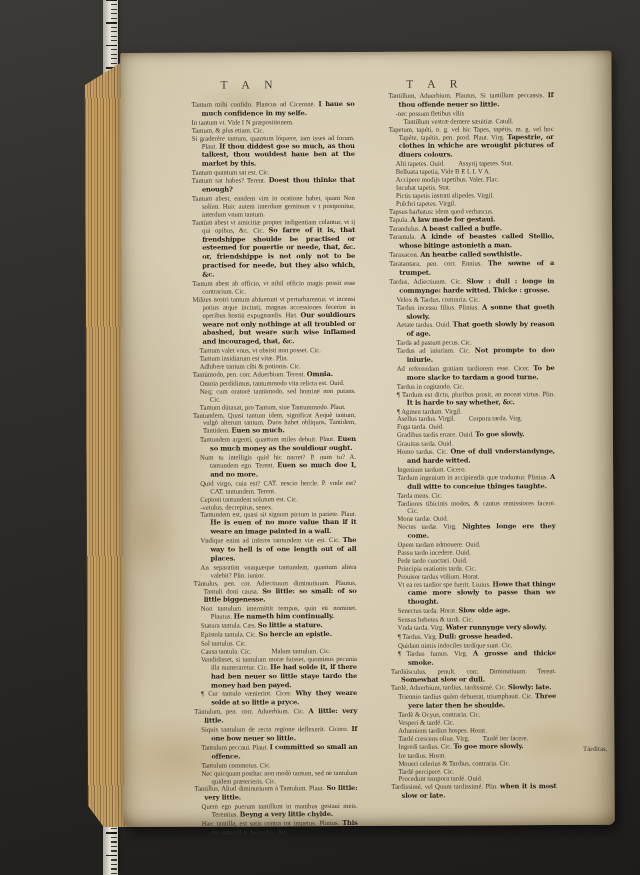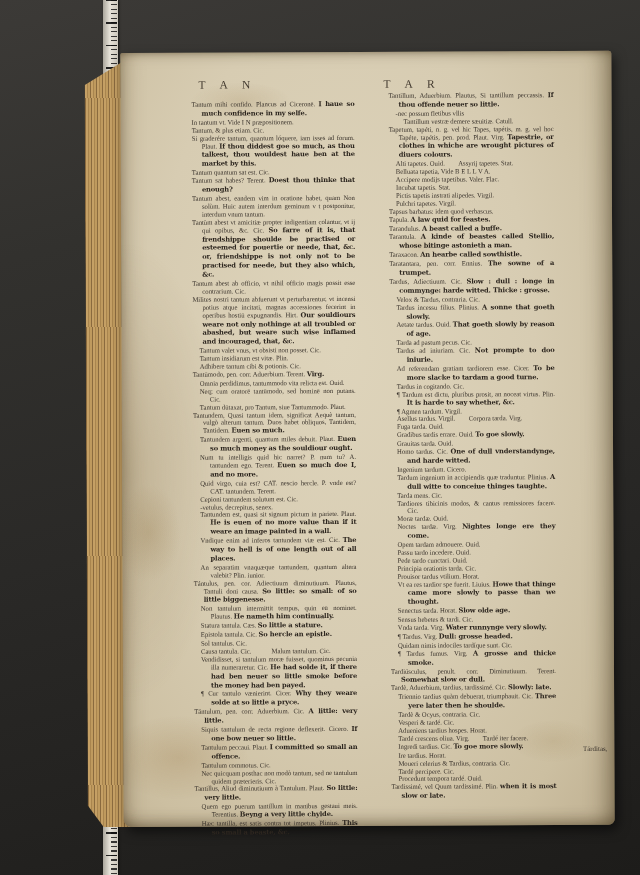--- a/index.html
+++ b/index.html
@@ -26,21 +26,21 @@
                inset 14px 0 20px -12px rgba(90,70,40,.5),
                3px 5px 12px rgba(0,0,0,.55);}
   .page::before{content:"";position:absolute;inset:0;pointer-events:none;border-radius:inherit;
     background:
       radial-gradient(ellipse 70px 26px at 120px 48px,rgba(150,120,70,.16),transparent 70%),
       radial-gradient(ellipse 46px 70px at 26px 480px,rgba(140,110,60,.22),transparent 70%),
       radial-gradient(ellipse 100px 60px at 55px 705px,rgba(150,115,65,.24),transparent 70%),
       radial-gradient(ellipse 34px 18px at 300px 195px,rgba(150,120,70,.14),transparent 70%),
       radial-gradient(ellipse 60px 30px at 430px 690px,rgba(145,115,65,.14),transparent 70%),
       radial-gradient(ellipse 130px 320px at 6px 420px,rgba(120,95,55,.22),transparent 72%);}
-  .running-head{position:absolute;top:26px;width:80px;text-align:left;
+  .running-head{position:absolute;top:26px;width:80px;text-align:right;
     font-size:11.5px;letter-spacing:6px;color:#443b30;}
   .head-left{left:78px;}
   .head-right{left:263px;}
   .col{position:absolute;color:#3a332c;}
   .col-left{left:71px;top:48px;width:163px;}
   .col-right{left:268px;top:40px;width:165px;}
   .ln{margin:0;padding-left:10px;text-indent:-10px;font-size:6.7px;line-height:7.9px;
     color:#3a332c;text-align:justify;}
   .i1{margin-left:7px;}
   .i2{margin-left:15px;}
@@ -69,40 +69,40 @@
           <p class="ln i0"><span class="rm">Si graderére tantum, quantum lóquere, iam isses ad forum. Plaut. </span><span class="bl">If thou diddest goe so much, as thou talkest, thou wouldest haue ben at the market by this.</span></p>
           <p class="ln i0"><span class="rm">Tantum quantum sat est. Cic.</span></p>
           <p class="ln i0"><span class="rm">Tantum sat habes? Terent. </span><span class="bl">Doest thou thinke that enough?</span></p>
           <p class="ln i0"><span class="rm">Tantum abest, eandem vim in oratione habet, quam Non solùm. Huic autem interdum geminum v t postponitur, interdum vnum tantum.</span></p>
           <p class="ln i0"><span class="rm">Tantùm abest vt amicitiæ propter indigentiam colantur, vt ij qui opibus, &amp;c. Cic. </span><span class="bl">So farre of it is, that frendshippe shoulde be practised or esteemed for pouertie or neede, that, &amp;c. or, friendshippe is not only not to be practised for neede, but they also which, &amp;c.</span></p>
           <p class="ln i0"><span class="rm">Tantum abest ab officio, vt nihil officio magis possit esse contrarium. Cic.</span></p>
           <p class="ln i0"><span class="rm">Milites nostri tantum abfuerunt vt perturbarentur, vt incensi potius atque incitati, magnas accessiones fecerint in operibus hostiū expugnandis. Hirt. </span><span class="bl">Our souldiours weare not only nothinge at all troubled or abashed, but weare such wise inflamed and incouraged, that, &amp;c.</span></p>
           <p class="ln i1"><span class="rm">Tantum valet vnus, vt obsisti non posset. Cic.</span></p>
           <p class="ln i1"><span class="rm">Tantum insidiarum est vitæ. Plin.</span></p>
           <p class="ln i1"><span class="rm">Adhibere tantum cibi &amp; potionis. Cic.</span></p>
-          <p class="ln i0"><span class="rm">Tantūmodo, pen. corr. Aduerbium. Terent. </span><span class="bl">Virg.</span></p>
+          <p class="ln i0"><span class="rm">Tantūmodo, pen. corr. Aduerbium. Terent. </span><span class="bl">Omnia.</span></p>
           <p class="ln i1"><span class="rm">Omnia perdidimus, tantummodo vita relicta est. Ouid.</span></p>
           <p class="ln i1"><span class="rm">Neq; cum oratorē tantūmodo, sed hominē non putans. Cic.</span></p>
           <p class="ln i1"><span class="rm">Tantum dūtaxat, pro Tantum, siue Tantummodo. Plaut.</span></p>
           <p class="ln i0"><span class="rm">Tantundem, Quasi tantum idem, significat Aequè tantum, vulgò alterum tantum. Duos habet obliquos, Tantidem, Tantidem. </span><span class="bl">Euen so much.</span></p>
           <p class="ln i1"><span class="rm">Tantundem argenti, quantum miles debuit. Plaut. </span><span class="bl">Euen so much money as the souldiour ought.</span></p>
           <p class="ln i1"><span class="rm">Num tu intelligis quid hic narret? P. num tu? A. tantundem ego. Terent. </span><span class="bl">Euen so much doe I, and no more.</span></p>
           <p class="ln i1"><span class="rm">Quid virgo, cuia est? CAT. nescio hercle. P. vnde est? CAT. tantundem. Terent.</span></p>
           <p class="ln i1"><span class="rm">Cepioni tantundem solutum est. Cic.</span></p>
           <p class="ln i1"><span class="rm">-vetulus, decrepitus, senex.</span></p>
           <p class="ln i1"><span class="rm">Tantundem est, quasi sit signum pictum in pariete. Plaut. </span><span class="bl">He is euen of no more value than if it weare an image painted in a wall.</span></p>
           <p class="ln i1"><span class="rm">Vndique enim ad inferos tantundem viæ est. Cic. </span><span class="bl">The way to hell is of one length out of all places.</span></p>
           <p class="ln i1"><span class="rm">An separatim vnaquæque tantundem, quantum altera valebit? Plin. iunior.</span></p>
           <p class="ln i0"><span class="rm">Tántulus, pen. cor. Adiectiuum diminutiuum. Plautus, Tantuli doni causa. </span><span class="bl">So little: so small: of so little biggenesse.</span></p>
           <p class="ln i1"><span class="rm">Non tantulum intermittit tempus, quin eū nominet. Plautus. </span><span class="bl">He nameth him continually.</span></p>
           <p class="ln i1"><span class="rm">Statura tantula. Cæs. </span><span class="bl">So little a stature.</span></p>
           <p class="ln i1"><span class="rm">Epistola tantula. Cic. </span><span class="bl">So hercle an epistle.</span></p>
           <p class="ln i1"><span class="rm">Sol tantulus. Cic.</span></p>
           <p class="ln i1"><span class="rm">Causa tantula. Cic.   Malum tantulum. Cic.</span></p>
-          <p class="ln i1"><span class="rm">Vendidisset, si tantulum moræ fuisset, quominus pecunia illa numeraretur. Cic. </span><span class="bl">He had solde it, if there had ben neuer so little smoke before the money had ben payed.</span></p>
+          <p class="ln i1"><span class="rm">Vendidisset, si tantulum moræ fuisset, quominus pecunia illa numeraretur. Cic. </span><span class="bl">He had solde it, if there had ben neuer so little staye tardo the money had ben payed.</span></p>
           <p class="ln i1"><span class="rm">¶ Cur tantulo vænierint. Cicer. </span><span class="bl">Why they weare solde at so little a pryce.</span></p>
           <p class="ln i0"><span class="rm">Tántulum, pen. corr. Aduerbium. Cic. </span><span class="bl">A little: very little.</span></p>
           <p class="ln i1"><span class="rm">Siquis tantulum de recta regione deflexerit. Cicero. </span><span class="bl">If one bow neuer so little.</span></p>
           <p class="ln i1"><span class="rm">Tantulum peccaui. Plaut. </span><span class="bl">I committed so small an offence.</span></p>
           <p class="ln i1"><span class="rm">Tantulum commotus. Cic.</span></p>
           <p class="ln i1"><span class="rm">Nec quicquam posthac non modò tantum, sed ne tantulum quidem præterieris. Cic.</span></p>
           <p class="ln i0"><span class="rm">Tantillus, Aliud diminutiuum à Tantulum. Plaut. </span><span class="bl">So little: very little.</span></p>
           <p class="ln i1"><span class="rm">Quem ego puerum tantillum in manibus gestaui meis. Terentius. </span><span class="bl">Beyng a very little chylde.</span></p>
           <p class="ln i1"><span class="rm">Hæc tantilla, est satis contra tot impetus. Plinius. </span><span class="bl">This so small a beaste, &amp;c.</span></p>
         </div>
@@ -111,21 +111,21 @@
           <p class="ln i1"><span class="rm">-nec possum fletibus vllis</span></p>
           <p class="ln i2"><span class="rm">Tantillum vestræ demere sæuitiæ. Catull.</span></p>
           <p class="ln i0"><span class="rm">Tapetum, tapéti, n. g. vel hic Tapes, tapétis, m. g. vel hoc Tapéte, tapétis, pen. prod. Plaut. Virg. </span><span class="bl">Tapestrie, or clothes in whiche are wrought pictures of diuers colours.</span></p>
           <p class="ln i1"><span class="rm">Alti tapetes. Ouid.  Assyrij tapetes. Stat.</span></p>
           <p class="ln i1"><span class="rm">Belluata tapetia, Vide B E L L V A.</span></p>
           <p class="ln i1"><span class="rm">Accipere modijs tapetibus. Valer. Flac.</span></p>
           <p class="ln i1"><span class="rm">Incubat tapetis. Stat.</span></p>
           <p class="ln i1"><span class="rm">Pictis tapetis instrati alipedes. Virgil.</span></p>
           <p class="ln i1"><span class="rm">Pulchri tapetes. Virgil.</span></p>
           <p class="ln i0"><span class="rm">Tapsus barbatus: idem quod verbascus.</span></p>
-          <p class="ln i0"><span class="rm">Tapula. </span><span class="bl">A law quid for feastes.</span></p>
+          <p class="ln i0"><span class="rm">Tapula. </span><span class="bl">A law made for gestaui.</span></p>
           <p class="ln i0"><span class="rm">Tarandulus. </span><span class="bl">A beast called a buffe.</span></p>
           <p class="ln i0"><span class="rm">Tarantula. </span><span class="bl">A kinde of beastes called Stellio, whose bitinge astonieth a man.</span></p>
           <p class="ln i0"><span class="rm">Taraxacon. </span><span class="bl">An hearbe called sowthistle.</span></p>
           <p class="ln i0"><span class="rm">Taratantara, pen. corr. Ennius. </span><span class="bl">The sowne of a trumpet.</span></p>
           <p class="ln i0"><span class="rm">Tardus, Adiectiuum. Cic. </span><span class="bl">Slow : dull : longe in commynge: harde witted. Thicke : grosse.</span></p>
           <p class="ln i1"><span class="rm">Velox &amp; Tardus, contraria. Cic.</span></p>
           <p class="ln i1"><span class="rm">Tardus incessu filius. Plinius. </span><span class="bl">A sonne that goeth slowly.</span></p>
           <p class="ln i1"><span class="rm">Aetate tardus. Ouid. </span><span class="bl">That goeth slowly by reason of age.</span></p>
           <p class="ln i1"><span class="rm">Tarda ad pastum pecus. Cic.</span></p>
           <p class="ln i1"><span class="rm">Tardus ad iniuriam. Cic. </span><span class="bl">Not prompte to doo iniurie.</span></p>

